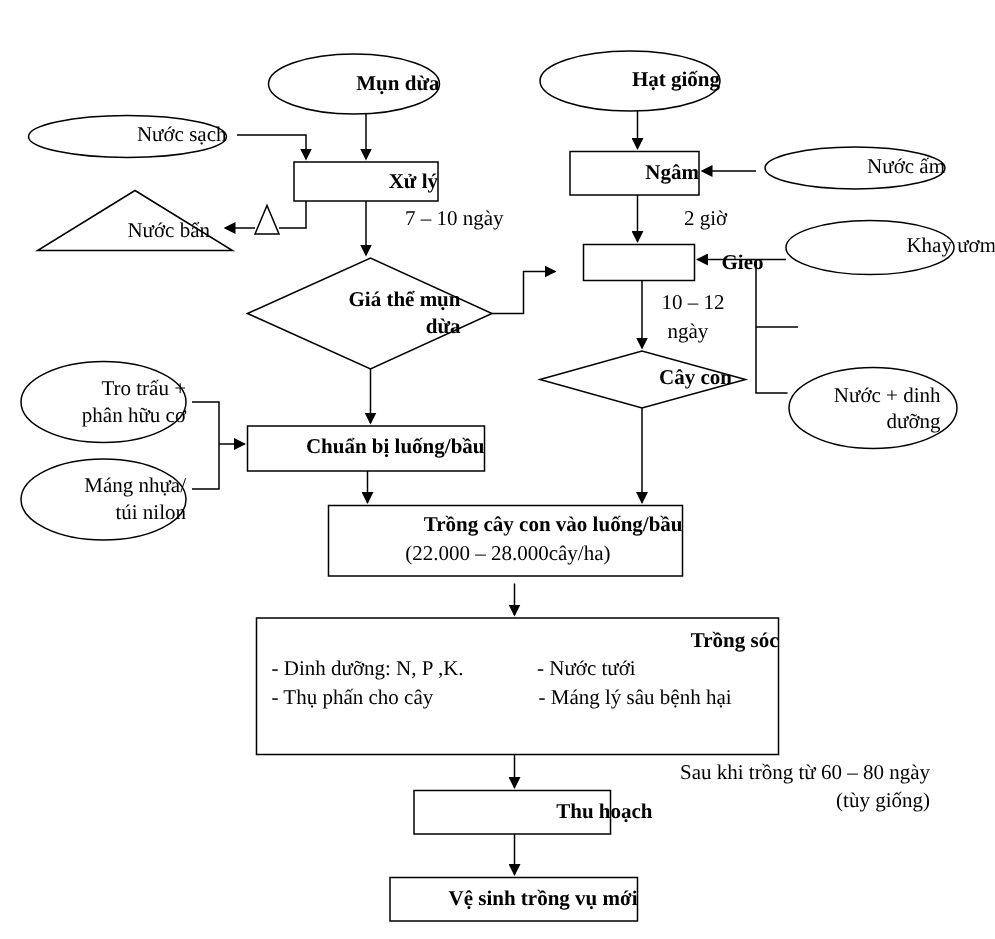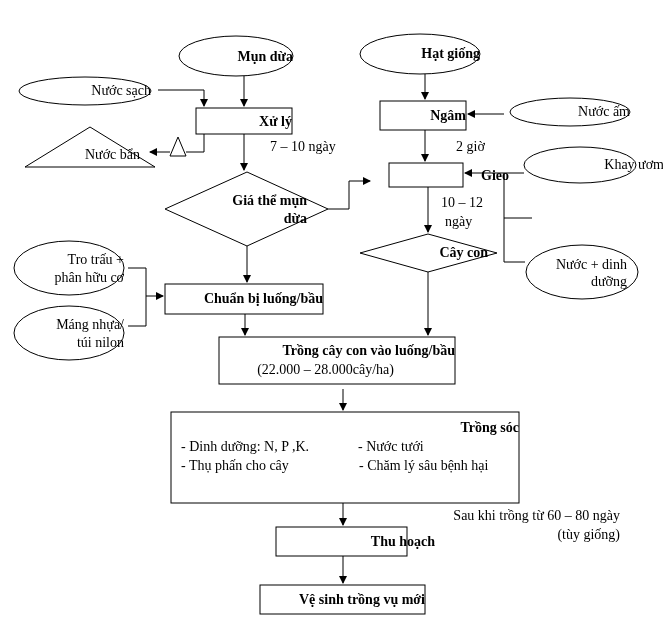--- a/index.html
+++ b/index.html
@@ -84,27 +84,27 @@
 <div class="lbl" style="left:40px;top:146px;width:100px;">Nước bẩn</div>
 
 <div class="lbl b" style="left:196px;top:113px;width:96px;">Xử lý</div>
 <div class="lbl b" style="left:380px;top:107px;width:86px;">Ngâm</div>
 <div class="lbl b" style="left:389px;top:167px;width:76px;margin-left:44px;">Gieo</div>
 <div class="lbl b" style="left:187px;top:192px;width:120px;">Giá thể mụn</div>
 <div class="lbl b" style="left:187px;top:210px;width:120px;">dừa</div>
 <div class="lbl b" style="left:368px;top:244px;width:120px;">Cây con</div>
 <div class="lbl b" style="left:165px;top:290px;width:158px;">Chuẩn bị luống/bầu</div>
 <div class="lbl b" style="left:219px;top:342px;width:236px;">Trồng cây con vào luống/bầu</div>
-<div class="lbl" style="left:206px;top:361px;width:188px;">(22.000 – 28.000cây/ha)</div>
+<div class="lbl" style="left:219px;top:361px;width:188px;">(22.000 – 28.000cây/ha)</div>
 
 <div class="lbl b" style="left:171px;top:419px;width:348px;">Trồng sóc</div>
 <div class="plain" style="left:181px;top:438px;">- Dinh dưỡng: N, P ,K.</div>
 <div class="plain" style="left:358px;top:438px;">- Nước tưới</div>
 <div class="plain" style="left:181px;top:457px;text-align:right;">- Thụ phấn cho cây</div>
-<div class="plain" style="left:359px;top:457px;">- Chăm lý sâu bệnh hại</div>
+<div class="plain" style="left:359px;top:457px;">- Máng lý sâu bệnh hại</div>
 
 <div class="lbl b" style="left:276px;top:533px;width:131px;padding-left:28px;">Thu hoạch</div>
 <div class="lbl b" style="left:260px;top:591px;width:165px;">Vệ sinh trồng vụ mới</div>
 
 <div class="plain" style="left:270px;top:138px;">7 – 10 ngày</div>
 <div class="plain" style="left:456px;top:138px;">2 giờ</div>
 <div class="plain" style="left:441px;top:194px;">10 – 12</div>
 <div class="plain" style="left:445px;top:213px;">ngày</div>
 <div class="lbl" style="left:420px;top:507px;width:200px;">Sau khi trồng từ 60 – 80 ngày</div>
 <div class="lbl" style="left:420px;top:526px;width:200px;">(tùy giống)</div>

